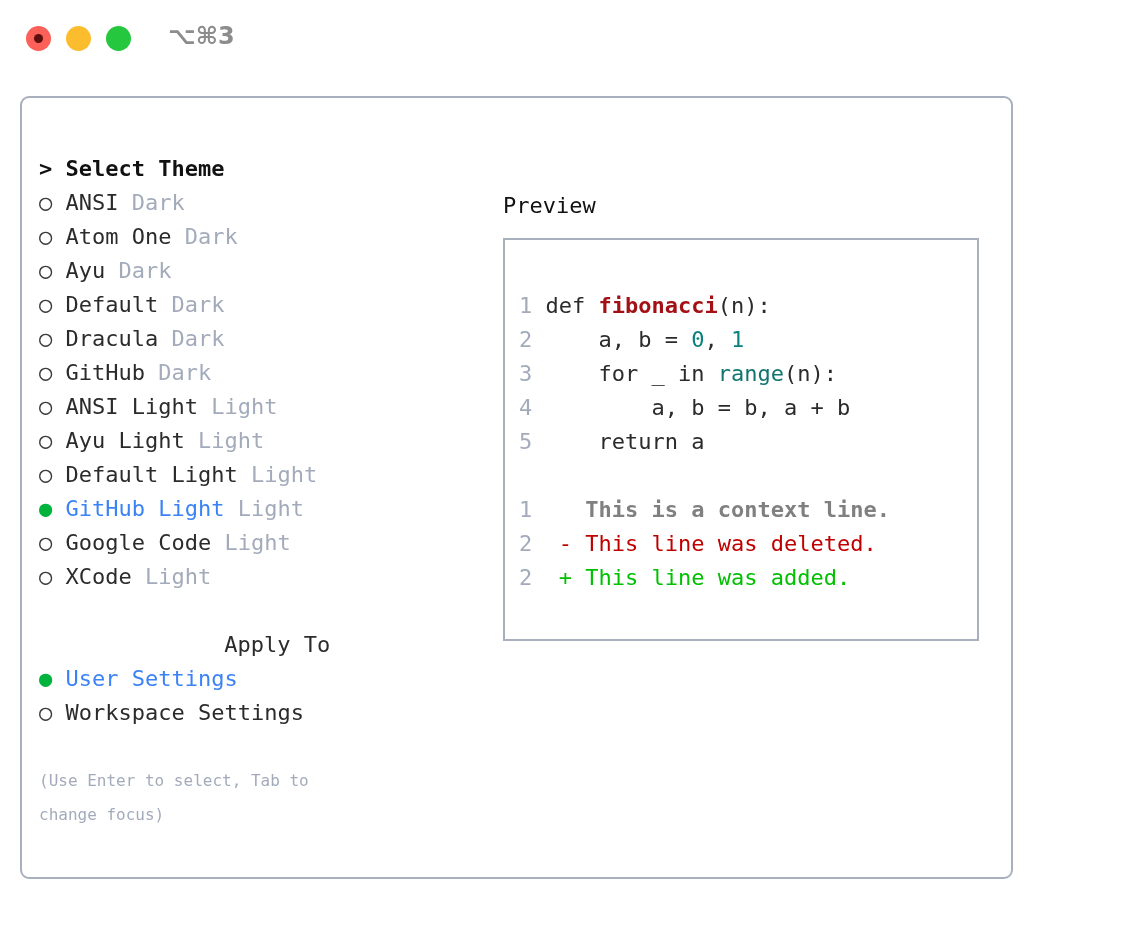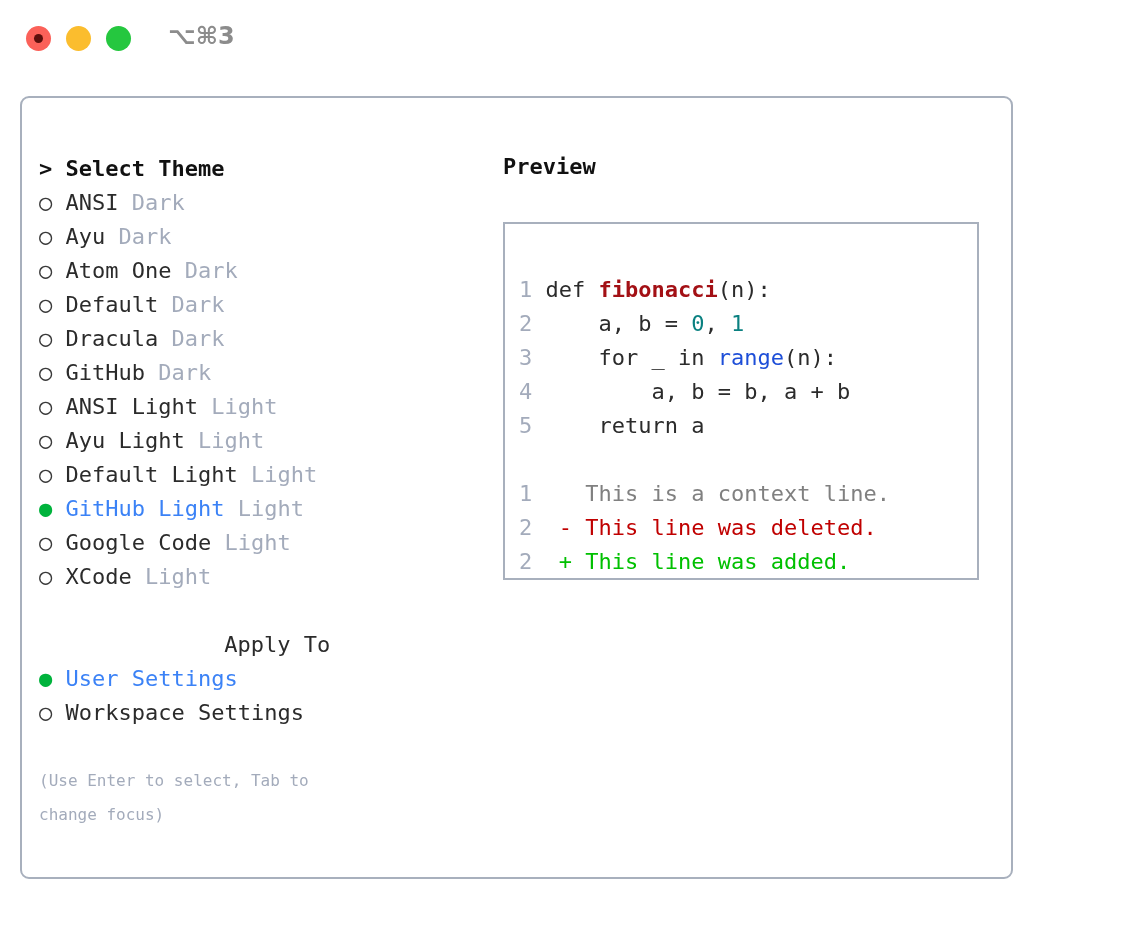--- a/index.html
+++ b/index.html
@@ -126,51 +126,52 @@
 
   
   #right-col {
     position: absolute;
     left: 481px;
     top: 54px;
     width: 490px;
   }
   #preview-title {
     font-size: 22px;
-    font-weight: 700;
+    font-weight: 400;
     color: #111111;
     line-height: 30px;
     white-space: pre;
+    margin-top: 39px;
   }
   #code-box {
-    margin-top: 40px;
+    margin-top: 17px;
     width: 476px;
-    height: 358px;
+    height: 403px;
     border: 2px solid #a8b0bd;
     box-sizing: border-box;
     background: #ffffff;
     position: relative;
   }
   #code-inner {
     position: absolute;
     left: 14px;
     top: 49px;
     width: 450px;
   }
   .cl {
     white-space: pre;
     font-size: 22px;
     line-height: 34px;
   }
   .lno   { color: #a3abbb; }
   .plain { color: #2b2b2b; }
   .fn    { color: #a31015; font-weight: 700; }
   .num   { color: #0a8080; }
-  .bi    { color: #1d4ed8; }
-  .ctx   { color: #808080; }
+  .bi    { color: #0f766e; }
+  .ctx   { color: #808080; font-weight: bold; }
   .del   { color: #c00000; }
   .add   { color: #00c000; }
   .gap   { height: 34px; }
 </style>
 </head>
 <body>
 
 <div id="window">
 
   <div id="titlebar">
@@ -182,22 +183,22 @@
   </div>
 
   <div id="panel">
 
     <div id="left-col">
 
       <div class="hdr"><span class="marker">&gt;</span> <span>Select Theme</span></div>
 
       <div id="theme-list">
           <div class="row"><span class="bullet-empty">○</span> <span class="label">ANSI</span> <span class="tag">Dark</span></div>
+          <div class="row"><span class="bullet-empty">○</span> <span class="label">Atom One</span> <span class="tag">Dark</span></div>
           <div class="row"><span class="bullet-empty">○</span> <span class="label">Ayu</span> <span class="tag">Dark</span></div>
-          <div class="row"><span class="bullet-empty">○</span> <span class="label">Atom One</span> <span class="tag">Dark</span></div>
           <div class="row"><span class="bullet-empty">○</span> <span class="label">Default</span> <span class="tag">Dark</span></div>
           <div class="row"><span class="bullet-empty">○</span> <span class="label">Dracula</span> <span class="tag">Dark</span></div>
           <div class="row"><span class="bullet-empty">○</span> <span class="label">GitHub</span> <span class="tag">Dark</span></div>
           <div class="row"><span class="bullet-empty">○</span> <span class="label">ANSI Light</span> <span class="tag">Light</span></div>
           <div class="row"><span class="bullet-empty">○</span> <span class="label">Ayu Light</span> <span class="tag">Light</span></div>
           <div class="row"><span class="bullet-empty">○</span> <span class="label">Default Light</span> <span class="tag">Light</span></div>
           <div class="row"><span class="bullet-sel">●</span> <span class="label-sel">GitHub Light</span> <span class="tag">Light</span></div>
           <div class="row"><span class="bullet-empty">○</span> <span class="label">Google Code</span> <span class="tag">Light</span></div>
           <div class="row"><span class="bullet-empty">○</span> <span class="label">XCode</span> <span class="tag">Light</span></div>
         </div>

